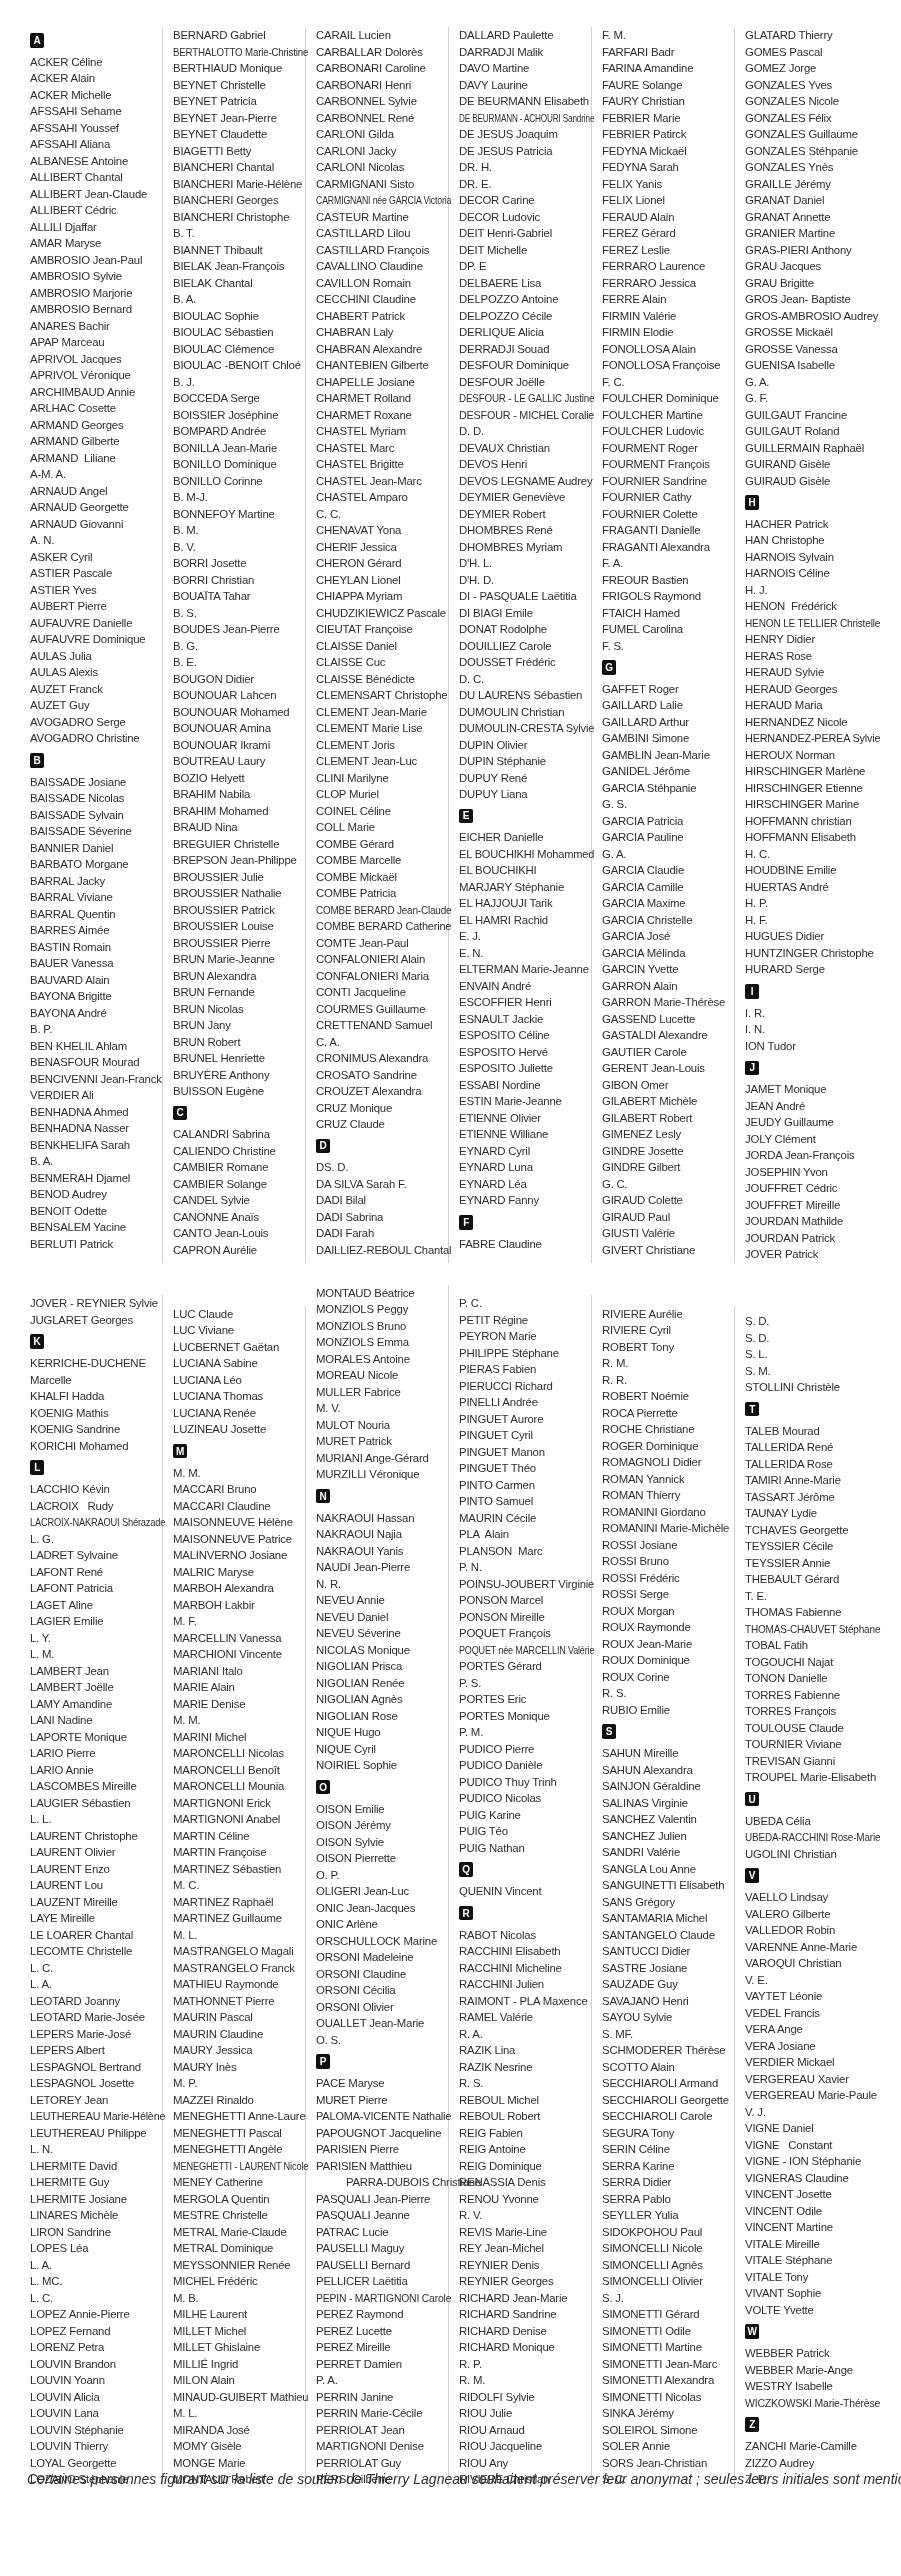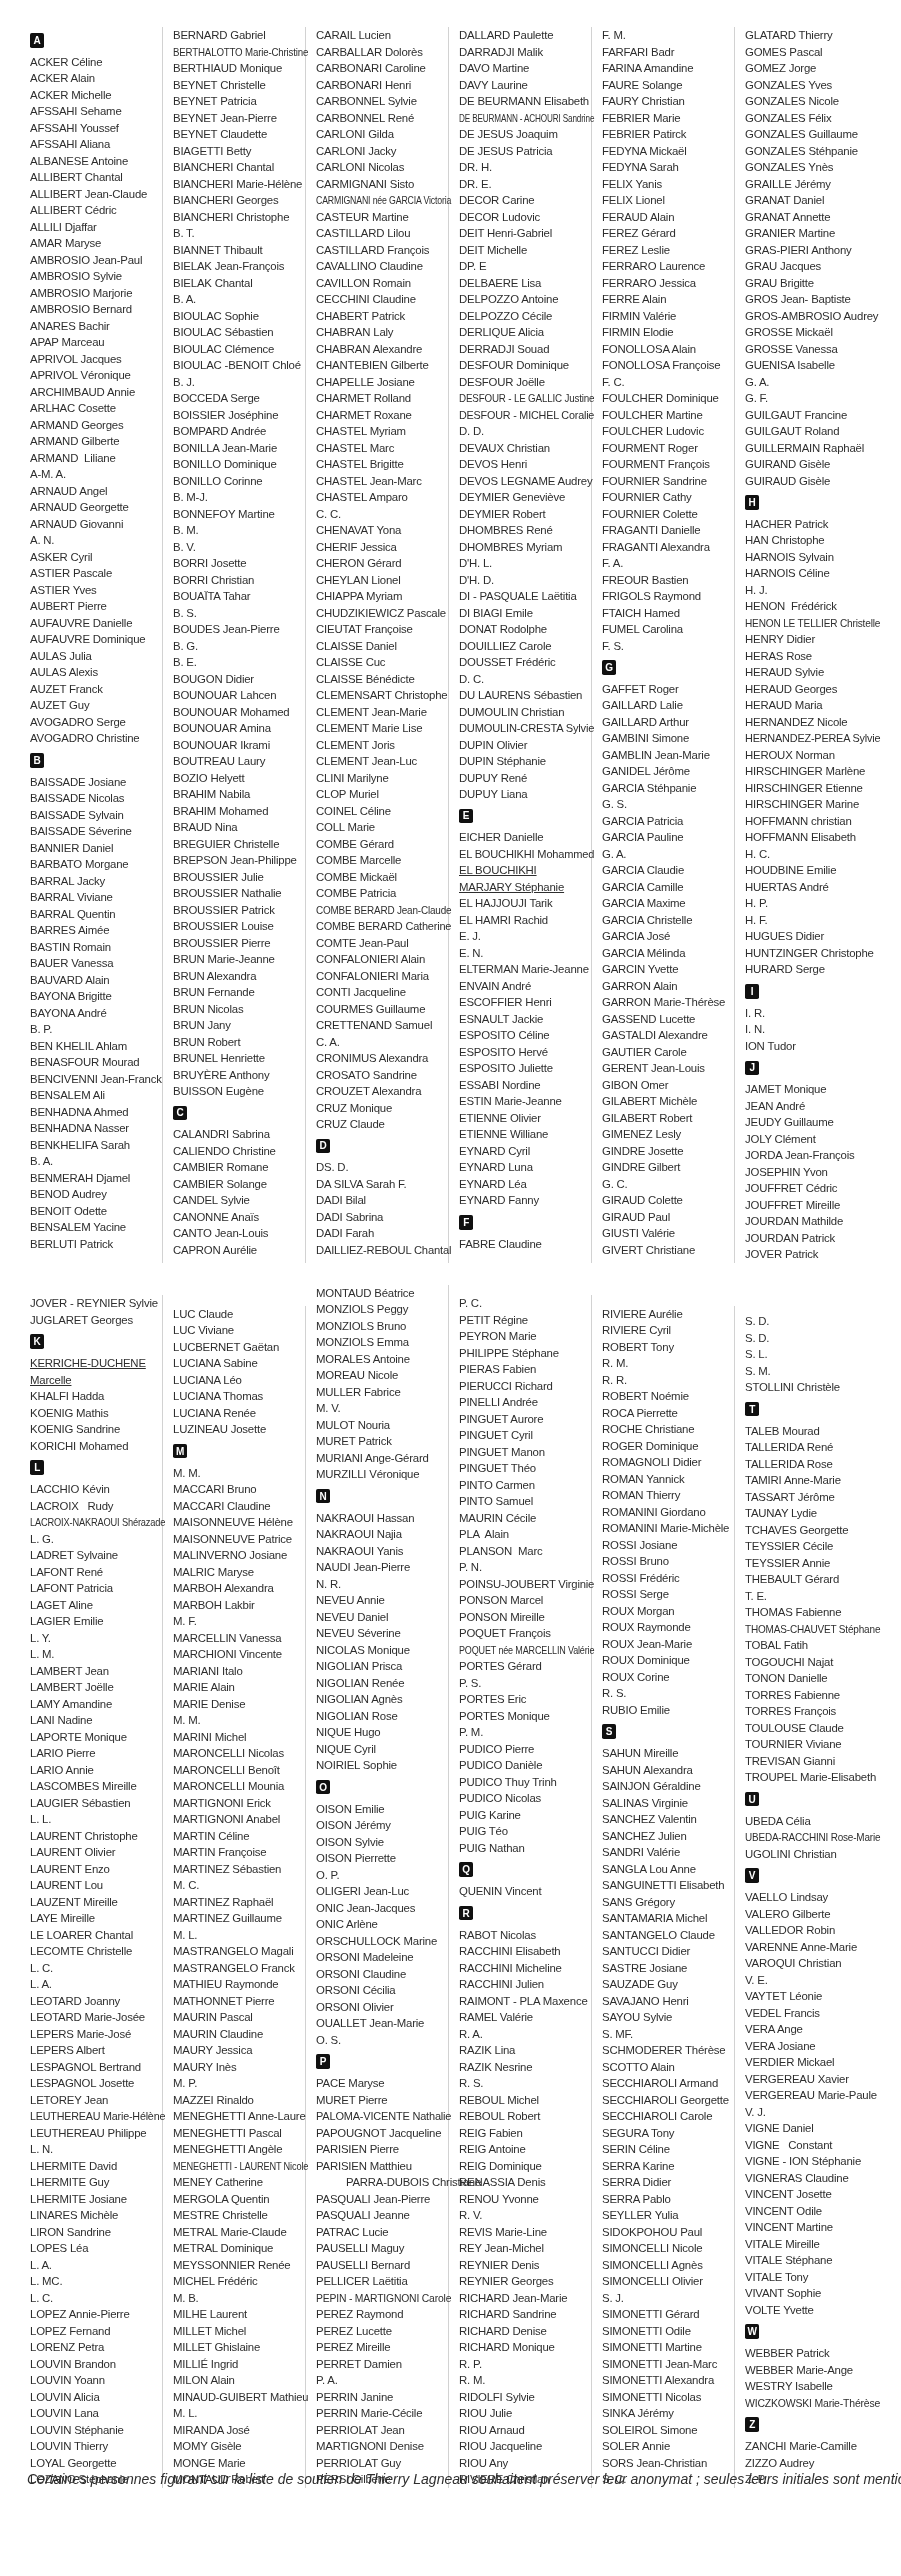--- a/index.html
+++ b/index.html
@@ -5,21 +5,21 @@
   html,body{margin:0;padding:0;background:#ffffff;}
   .page{position:relative;width:901px;height:2576px;background:#ffffff;overflow:hidden;
         font-family:"Liberation Sans",sans-serif;color:#2e2e2e;}
   .content{position:absolute;left:30px;top:27px;}
   .block{display:flex;align-items:stretch;}
   .block + .block{margin-top:21.6px;align-items:flex-end;}
   .col{width:132px;padding-right:0;margin-right:10px;border-right:0.9px solid #d2d2d2;}
   .col:last-child{border-right:none;margin-right:8px;}
   .entry{line-height:16.5px;font-size:11.4px;letter-spacing:-0.2px;white-space:pre;overflow:visible;}
   .entry .t{display:inline-block;transform-origin:0 50%;white-space:pre;}
-  .entry.wrap{white-space:normal;text-decoration:underline;}
+  .entry.wrap{white-space:normal;}
   .entry.wrap .t{white-space:normal;display:inline;}
   .letter-row{height:23.4px;display:flex;align-items:center;margin:1.8px 0 1.8px;}
   .badge{display:inline-flex;align-items:center;justify-content:center;width:14.4px;height:14.4px;
          background:#101010;color:#ffffff;font-weight:bold;font-size:10px;border-radius:1.8px;}
   .footer{position:absolute;left:27px;top:2469px;width:849px;font-style:italic;
           font-size:15px;line-height:19px;color:#2e2e2e;}
   .footer .line{white-space:pre;}
   .footer .line .t{display:inline-block;transform-origin:0 50%;white-space:pre;}
 </style>
 </head>
@@ -89,21 +89,21 @@
           <div class="entry"><span class="t">BARRES Aimée</span></div>
           <div class="entry"><span class="t">BASTIN Romain</span></div>
           <div class="entry"><span class="t">BAUER Vanessa</span></div>
           <div class="entry"><span class="t">BAUVARD Alain</span></div>
           <div class="entry"><span class="t">BAYONA Brigitte</span></div>
           <div class="entry"><span class="t">BAYONA André</span></div>
           <div class="entry"><span class="t">B. P.</span></div>
           <div class="entry"><span class="t">BEN KHELIL Ahlam</span></div>
           <div class="entry"><span class="t">BENASFOUR Mourad</span></div>
           <div class="entry"><span class="t">BENCIVENNI Jean-Franck</span></div>
-          <div class="entry"><span class="t">BENSALEM Ali</span></div>
+          <div class="entry"><span class="t">VERDIER Ali</span></div>
           <div class="entry"><span class="t">BENHADNA Ahmed</span></div>
           <div class="entry"><span class="t">BENHADNA Nasser</span></div>
           <div class="entry"><span class="t">BENKHELIFA Sarah</span></div>
           <div class="entry"><span class="t">B. A.</span></div>
           <div class="entry"><span class="t">BENMERAH Djamel</span></div>
           <div class="entry"><span class="t">BENOD Audrey</span></div>
           <div class="entry"><span class="t">BENOIT Odette</span></div>
           <div class="entry"><span class="t">BENSALEM Yacine</span></div>
           <div class="entry"><span class="t">BERLUTI Patrick</span></div>
         </div>

